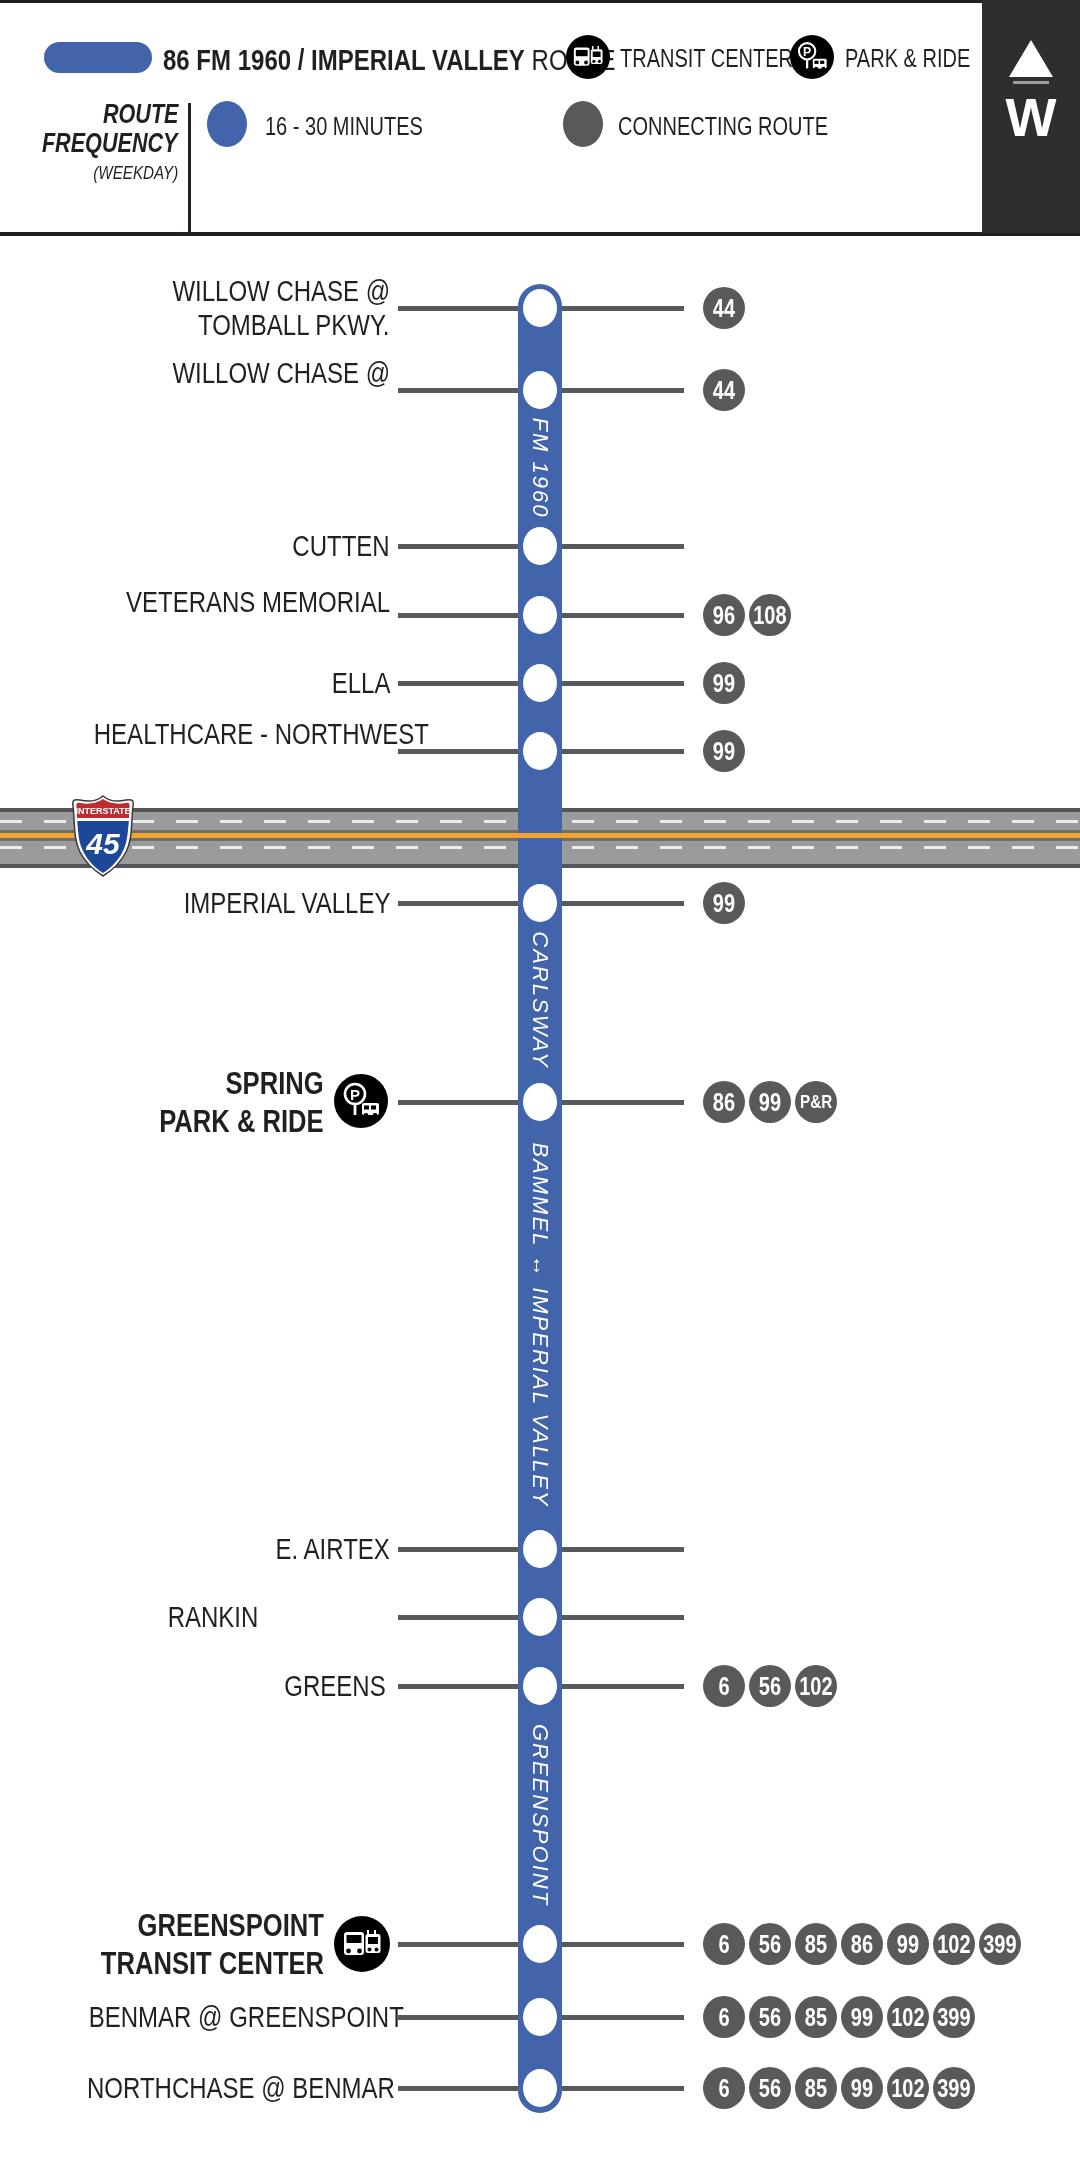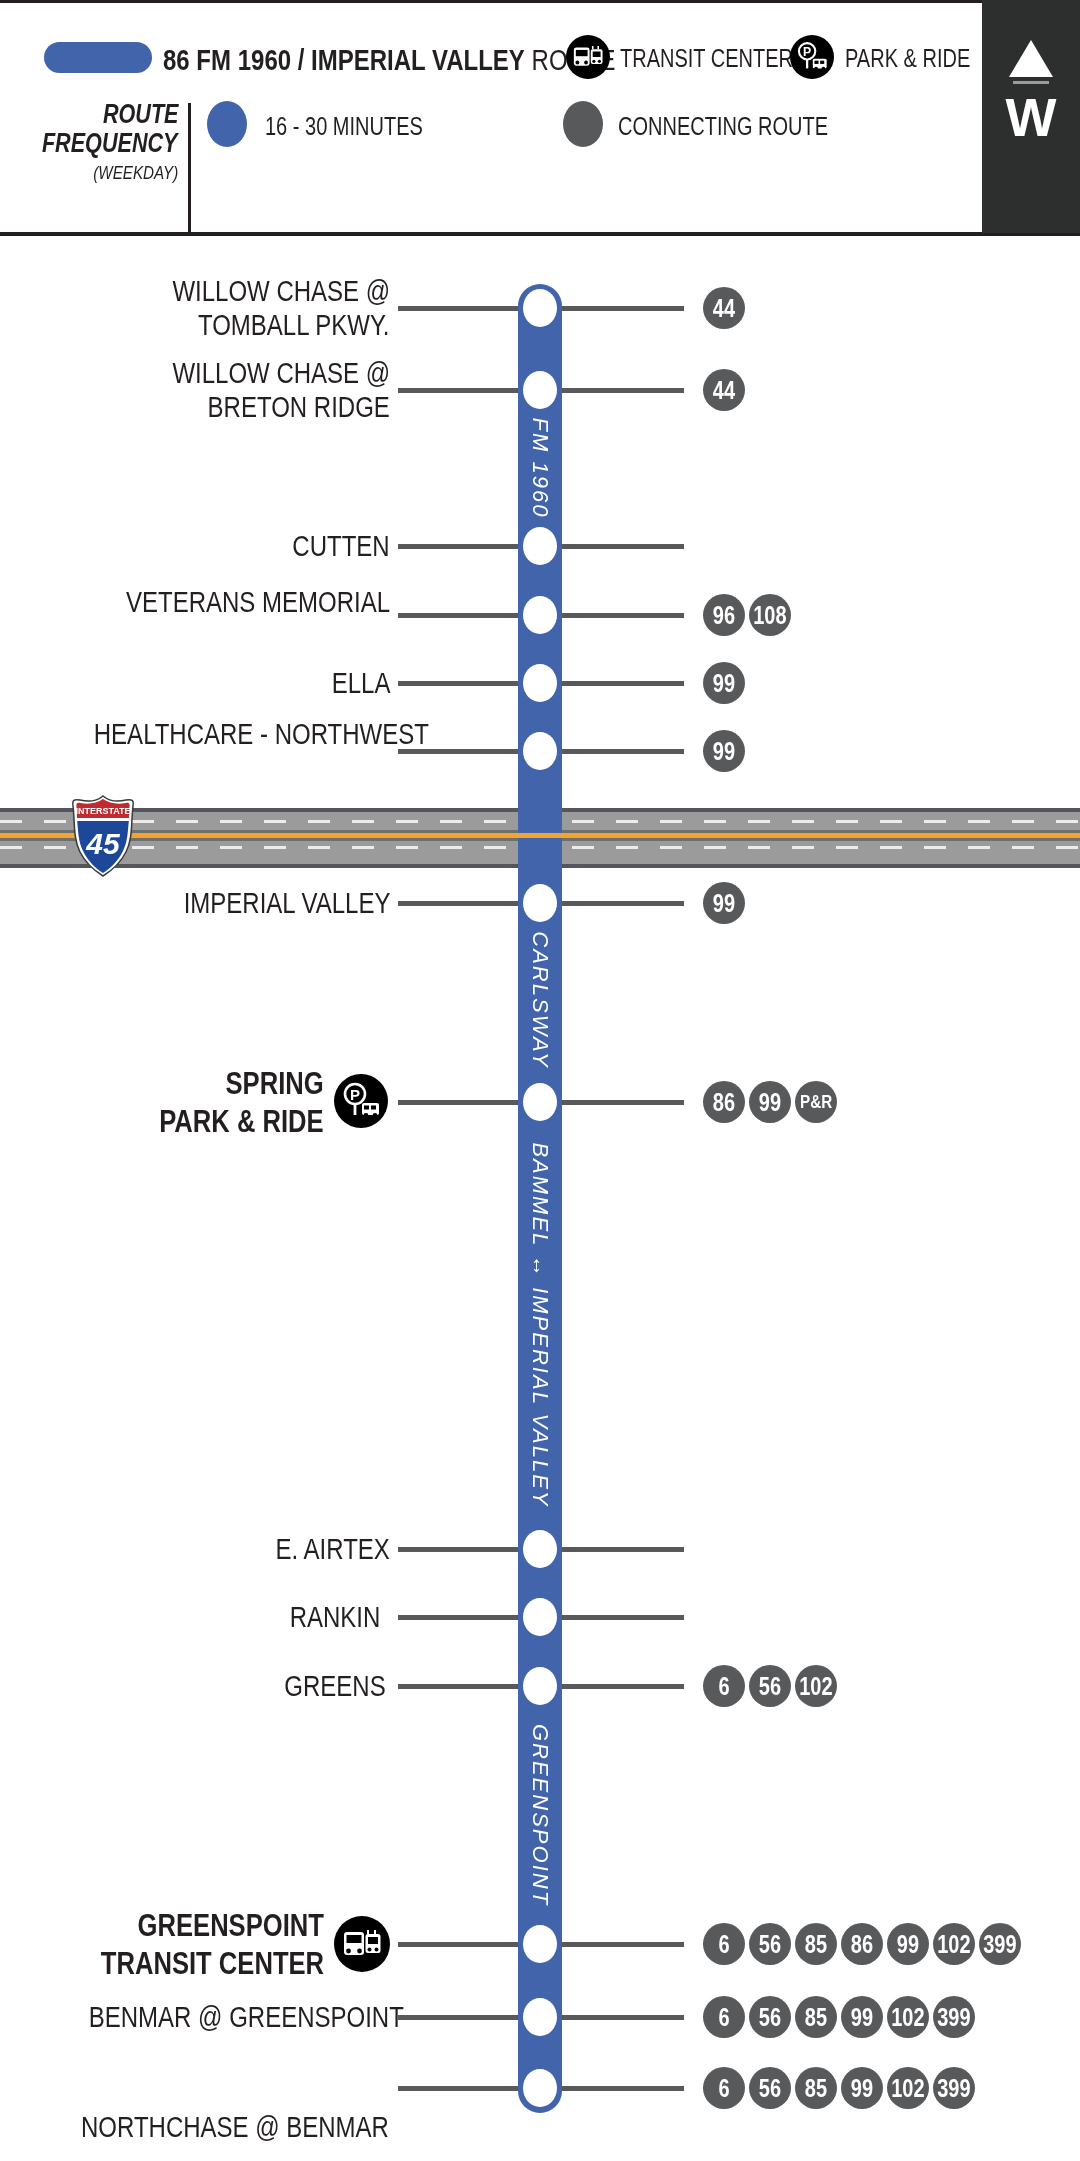--- a/index.html
+++ b/index.html
@@ -168,21 +168,20 @@
       <div class="connector" style="left: 398px; width: 120px; top: 306px;"></div>
       <div class="connector" style="left: 562px; width: 122px; top: 306px;"></div>
       <div class="stop-marker" style="left: 523px; top: 289px;"></div>
       <div class="badges" style="left: 703px; top: 287px;">
         <div class="badge">
           <span class="cond cond-c">44</span>
         </div>
       </div>
       <div class="stop-label" style="left: 10px; width: 380px; top: 356px;">
         <div><span class="cond cond-r">WILLOW CHASE @</span></div>
-        <div><span class="cond cond-r">BRETON RIDGE</span></div>
       </div>
       <div class="connector" style="left: 398px; width: 120px; top: 388px;"></div>
       <div class="connector" style="left: 562px; width: 122px; top: 388px;"></div>
       <div class="stop-marker" style="left: 523px; top: 371px;"></div>
       <div class="badges" style="left: 703px; top: 369px;">
         <div class="badge">
           <span class="cond cond-c">44</span>
         </div>
       </div>
       <div class="stop-label" style="left: 10px; width: 380px; top: 529px;">
@@ -266,21 +265,21 @@
         <div class="badge pr">
           <span class="cond cond-c">P&amp;R</span>
         </div>
       </div>
       <div class="stop-label" style="left: 10px; width: 380px; top: 1532px;">
         <div><span class="cond cond-r">E. AIRTEX</span></div>
       </div>
       <div class="connector" style="left: 398px; width: 120px; top: 1547px;"></div>
       <div class="connector" style="left: 562px; width: 122px; top: 1547px;"></div>
       <div class="stop-marker" style="left: 523px; top: 1530px;"></div>
-      <div class="stop-label" style="left: 0; width: 380px; top: 1600px;">
+      <div class="stop-label" style="left: 12px; width: 380px; top: 1600px; text-align: center;">
         <div><span class="cond cond-r">RANKIN</span></div>
       </div>
       <div class="connector" style="left: 398px; width: 120px; top: 1615px;"></div>
       <div class="connector" style="left: 562px; width: 122px; top: 1615px;"></div>
       <div class="stop-marker" style="left: 523px; top: 1598px;"></div>
       <div class="stop-label" style="left: 6px; width: 380px; top: 1669px; text-align: right;">
         <div><span class="cond cond-r">GREENS</span></div>
       </div>
       <div class="connector" style="left: 398px; width: 120px; top: 1684px;"></div>
       <div class="connector" style="left: 562px; width: 122px; top: 1684px;"></div>
@@ -358,21 +357,21 @@
         <div class="badge">
           <span class="cond cond-c">99</span>
         </div>
         <div class="badge">
           <span class="cond cond-c">102</span>
         </div>
         <div class="badge">
           <span class="cond cond-c">399</span>
         </div>
       </div>
-      <div class="stop-label" style="left: 4px; width: 380px; top: 2071px; margin-top: 39px;">
+      <div class="stop-label" style="left: 10px; width: 380px; top: 2071px;">
         <div><span class="cond cond-r">NORTHCHASE @ BENMAR</span></div>
       </div>
       <div class="connector" style="left: 398px; width: 120px; top: 2086px;"></div>
       <div class="connector" style="left: 562px; width: 122px; top: 2086px;"></div>
       <div class="stop-marker" style="left: 523px; top: 2069px;"></div>
       <div class="badges" style="left: 703px; top: 2067px;">
         <div class="badge">
           <span class="cond cond-c">6</span>
         </div>
         <div class="badge">

